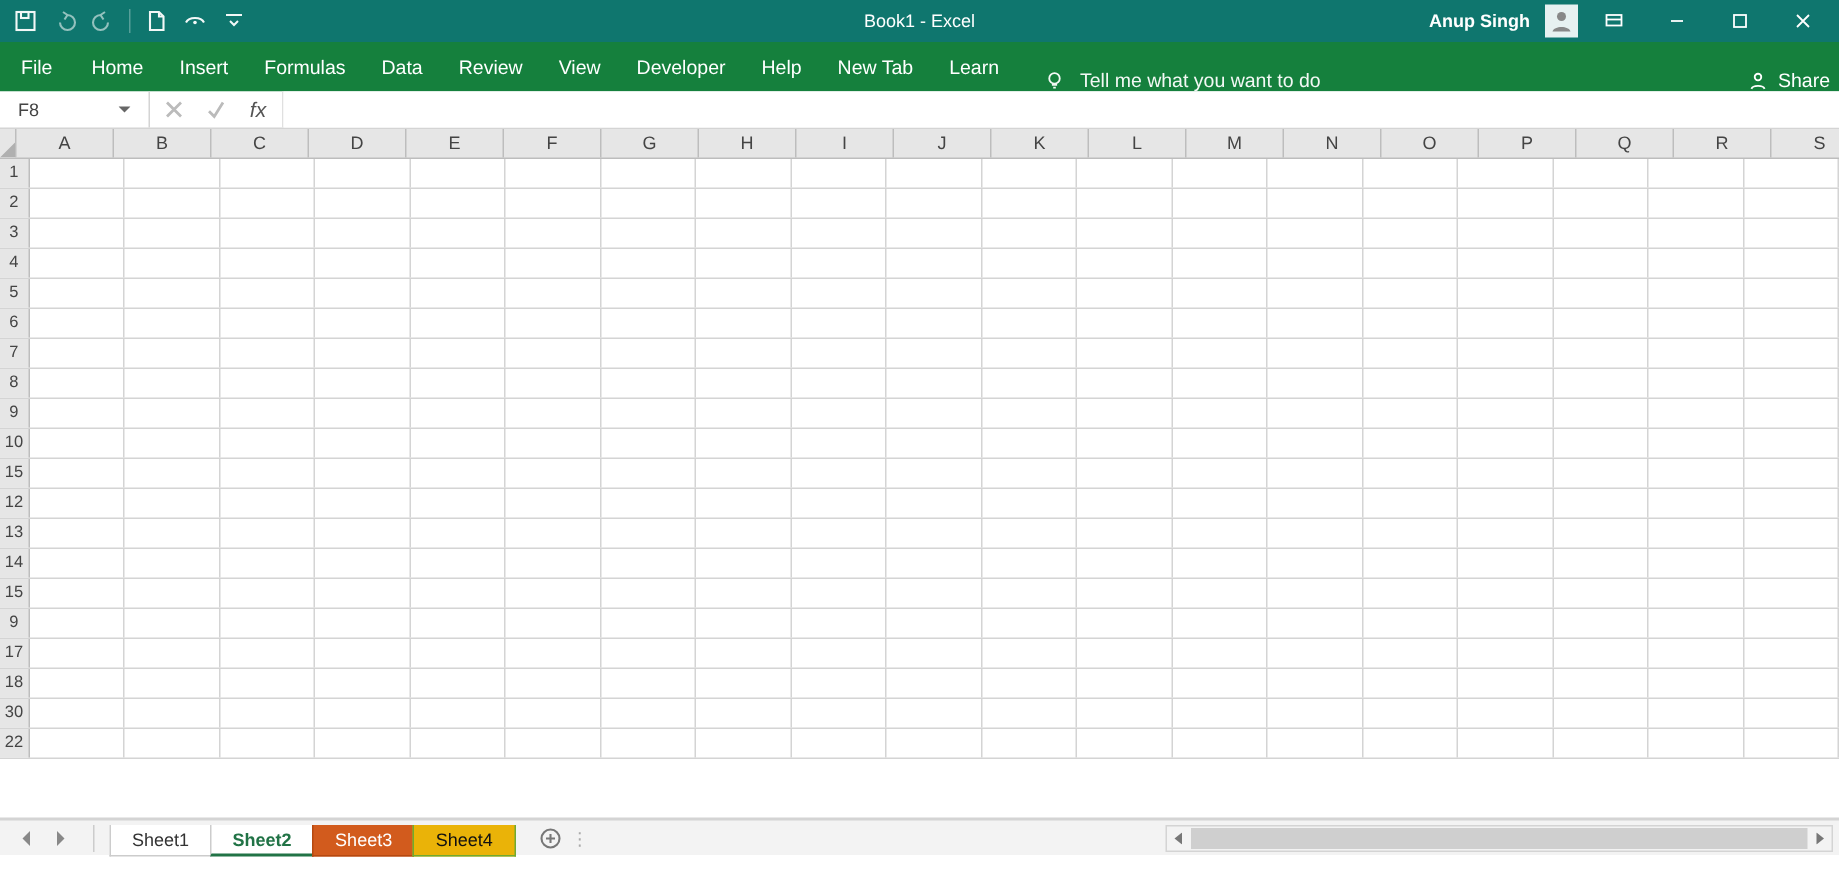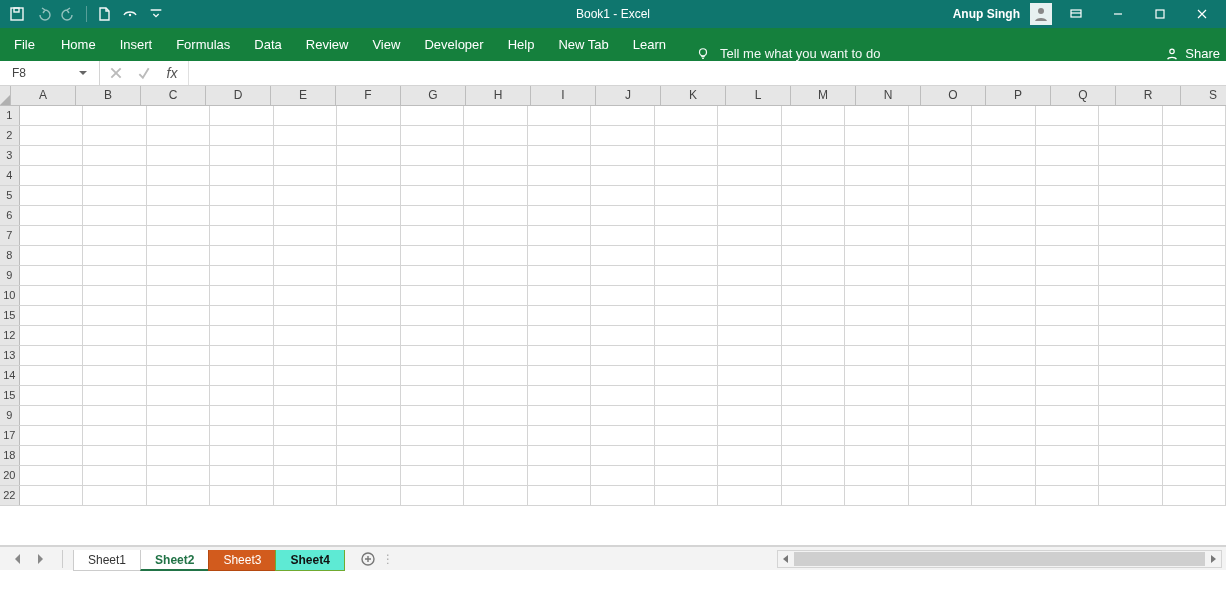--- a/index.html
+++ b/index.html
@@ -81,21 +81,21 @@
   border-top: 1px solid #d4d4d4;
 }
 .tab-nav { display: flex; padding: 0 8px; gap: 2px; }
 .tab-nav-btn { width: 20px; height: 18px; display: flex; align-items: center; justify-content: center; }
 .tab-nav-btn svg { width: 8px; height: 10px; fill: #888; }
 .tab-sep { width: 1px; height: 18px; background: #ccc; margin: 0 10px 0 4px; }
 .sheet-tabs { display: flex; align-items: flex-end; height: 24px; }
 .sheet-tab { height: 21px; padding: 0 14px; font-size: 12px; line-height: 20px; background: #fff; border: 1px solid #ccc; border-top: none; margin-right: -1px; color: #333; }
 .sheet-tab.active { border-bottom: 2px solid #217346; color: #217346; font-weight: 600; }
 .sheet-tab.orange { background: #d25b1d; border-color: #b54910; color: #fff; }
-.sheet-tab.green  { background: #5eead4; border-color: #70aa30; color: #111; font-weight: bold; }
+.sheet-tab.green  { background: #eab308; border-color: #70aa30; color: #111; }
 .new-sheet { width: 28px; height: 22px; display: flex; align-items: center; justify-content: center; margin-left: 10px; }
 .new-sheet svg { width: 14px; height: 14px; stroke: #777; fill: none; stroke-width: 1.4; }
 .hscroll { margin-left: auto; width: 445px; height: 18px; background: #f3f3f3; border: 1px solid #d4d4d4; display: flex; align-items: center; margin-right: 4px; }
 .hscroll-btn { width: 16px; height: 16px; display: flex; align-items: center; justify-content: center; }
 .hscroll-btn svg { width: 8px; height: 8px; fill: #777; }
 .hscroll-track { flex: 1; height: 16px; position: relative; }
 .hscroll-thumb { position: absolute; left: 0; top: 1px; height: 14px; width: 100%; background: #cfcfcf; }
 .drag-grip { margin-right: 8px; color:#aaa; font-size:12px; letter-spacing:2px; }
 </style>
 </head>
@@ -646,21 +646,21 @@
         <div class="cell"></div>
         <div class="cell"></div>
         <div class="cell"></div>
         <div class="cell"></div>
         <div class="cell"></div>
         <div class="cell"></div>
         <div class="cell"></div>
         <div class="cell"></div>
       </div>
       <div class="row">
-        <div class="row-h">20</div>
+        <div class="row-h">30</div>
         <div class="cell"></div>
         <div class="cell"></div>
         <div class="cell"></div>
         <div class="cell"></div>
         <div class="cell"></div>
         <div class="cell"></div>
         <div class="cell"></div>
         <div class="cell"></div>
         <div class="cell"></div>
         <div class="cell"></div>

